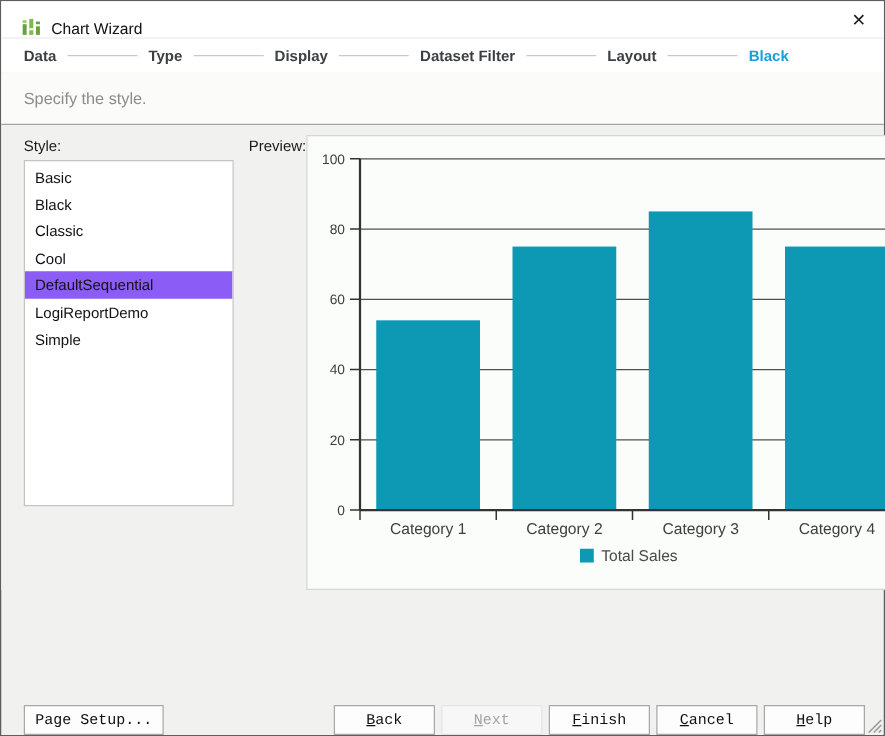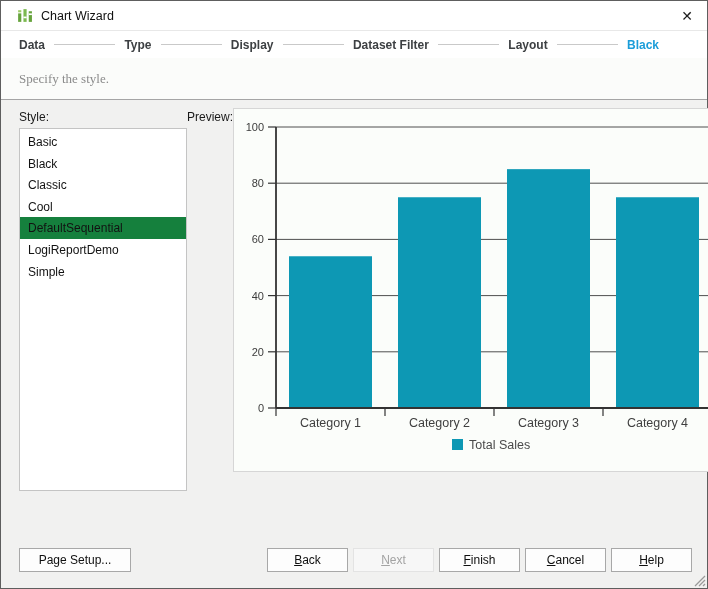--- a/index.html
+++ b/index.html
@@ -8,52 +8,52 @@
     width:708px; height:589px;
     border:1px solid #5e5e5e;
     background:#f1f1f0;
     font-family:"Liberation Sans", sans-serif;
     display:flex; flex-direction:column;
     position:relative;
     margin:0 auto;
   }
   
   .titlebar { height:30px; background:#ffffff; border-bottom:1px solid #e8e8e8;
-    display:flex; align-items:center; padding:0 6px 0 15px; flex:0 0 auto; }
+    display:flex; align-items:flex-end; padding:0 6px 0 15px; flex:0 0 auto; }
   .app-icon { width:17px; height:17px; flex:0 0 auto; }
   .title-text { font-size:12.5px; color:#101010; margin-left:8px; }
   .close-btn { margin-left:auto; width:28px; height:28px; display:flex; align-items:center;
     justify-content:center; font-size:14px; color:#1c1c1c; cursor:default; }
   
   .steps { height:27px; background:#ffffff; display:flex; align-items:center;
-    padding:0 48px 0 18px; flex:0 0 auto; }
+    padding:0 76px 0 18px; flex:0 0 auto; }
   .step { font-size:12px; font-weight:bold; color:#3d4043; white-space:nowrap; cursor:default; }
   .step.active { color:#1b9dd9; }
   .step-sep { flex:1 1 auto; height:1px; background:#c9c9c9; margin:0 9px; min-width:24px; }
   
   .subtitle { height:42px; background:#fbfcfa; border-bottom:1px solid #a5a5a5;
-    display:flex; align-items:center; padding:0 18px; font-size:13px; color:#8b8b8b; flex:0 0 auto;font-family:Liberation Serif, serif; }
+    display:flex; align-items:center; padding:0 18px; font-size:13px; color:#8b8b8b; flex:0 0 auto; }
   
   .main { flex:0 0 auto; display:flex; padding:8px 16px 0 18px; background:#f1f1f0; }
-  .left-col { width:168px; flex:0 0 auto; display:flex; flex-direction:column; }
+  .left-col { width:168px; flex:0 0 auto; display:flex; flex-direction:column; margin-right:12px; }
   .right-col { flex:1; display:flex; flex-direction:row; }
   .panel-label { font-size:12px; color:#1a1a1a; height:20px; padding-top:2px; }
-  .listbox { width:168px; height:363px; background:#ffffff; border:1px solid #c4c4c4;
+  .listbox { width:168px; height:277px; background:#ffffff; border:1px solid #c4c4c4;
     padding:2px 0; overflow:hidden; }
   .list-item { font-size:12px; color:#121212; height:21.6px; padding:4px 8px; cursor:default;
     white-space:nowrap; }
-  .list-item.selected { background:#15803d; }
+  .list-item.selected { background:#8b5cf6; }
   .preview-panel { width:493px; height:364px; background:#fbfdfa; border:1px solid #d6d6d6;
     overflow:hidden; }
   .preview-panel svg { display:block; font-family:"Liberation Sans", sans-serif; }
   
   .footer { flex:1; display:flex; align-items:flex-start; padding:57px 15px 0 18px; position:relative; }
   .btn { height:24px; background:#fdfdfd; border:1px solid #a8a8a8; font-size:12px; color:#0f0f0f;
-    display:flex; align-items:center; justify-content:center; font-family:Liberation Sans, sans-serif;
-    padding:0; cursor:default; }
+    display:flex; align-items:center; justify-content:center; font-family:Liberation Mono, monospace;
+    padding:0; cursor:default;margin-top:35px; }
   .btn.disabled { background:#f7f7f7; border-color:#e3e3e3; color:#a3a3a3; }
   .page-setup-btn { width:112px; }
   .nav-btn { width:81px; }
   .btn-group { margin-left:auto; display:flex; gap:5px; }
   .mn { text-decoration:underline; }
   .resize-grip { position:absolute; right:1px; bottom:1px; width:13px; height:13px; }
 </style>
 </head>
 <body>
 

